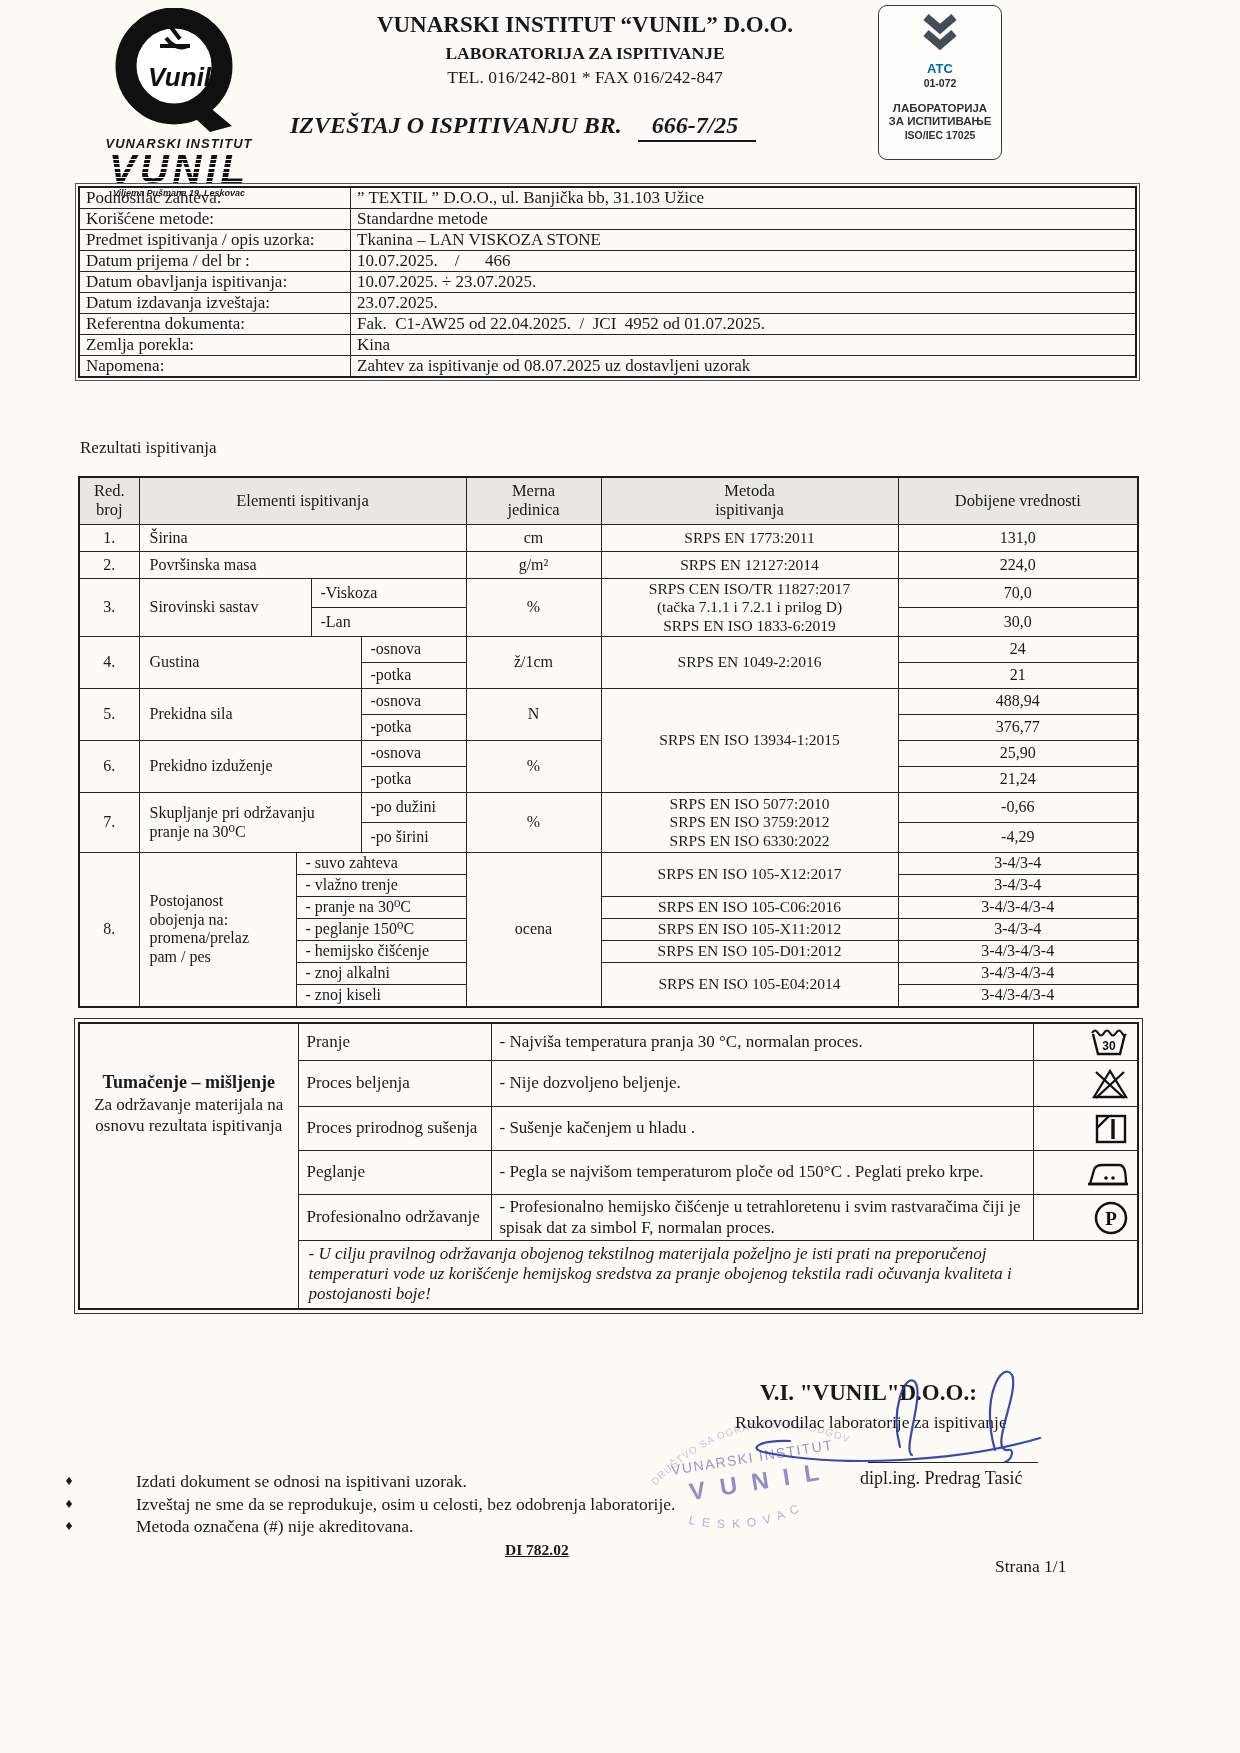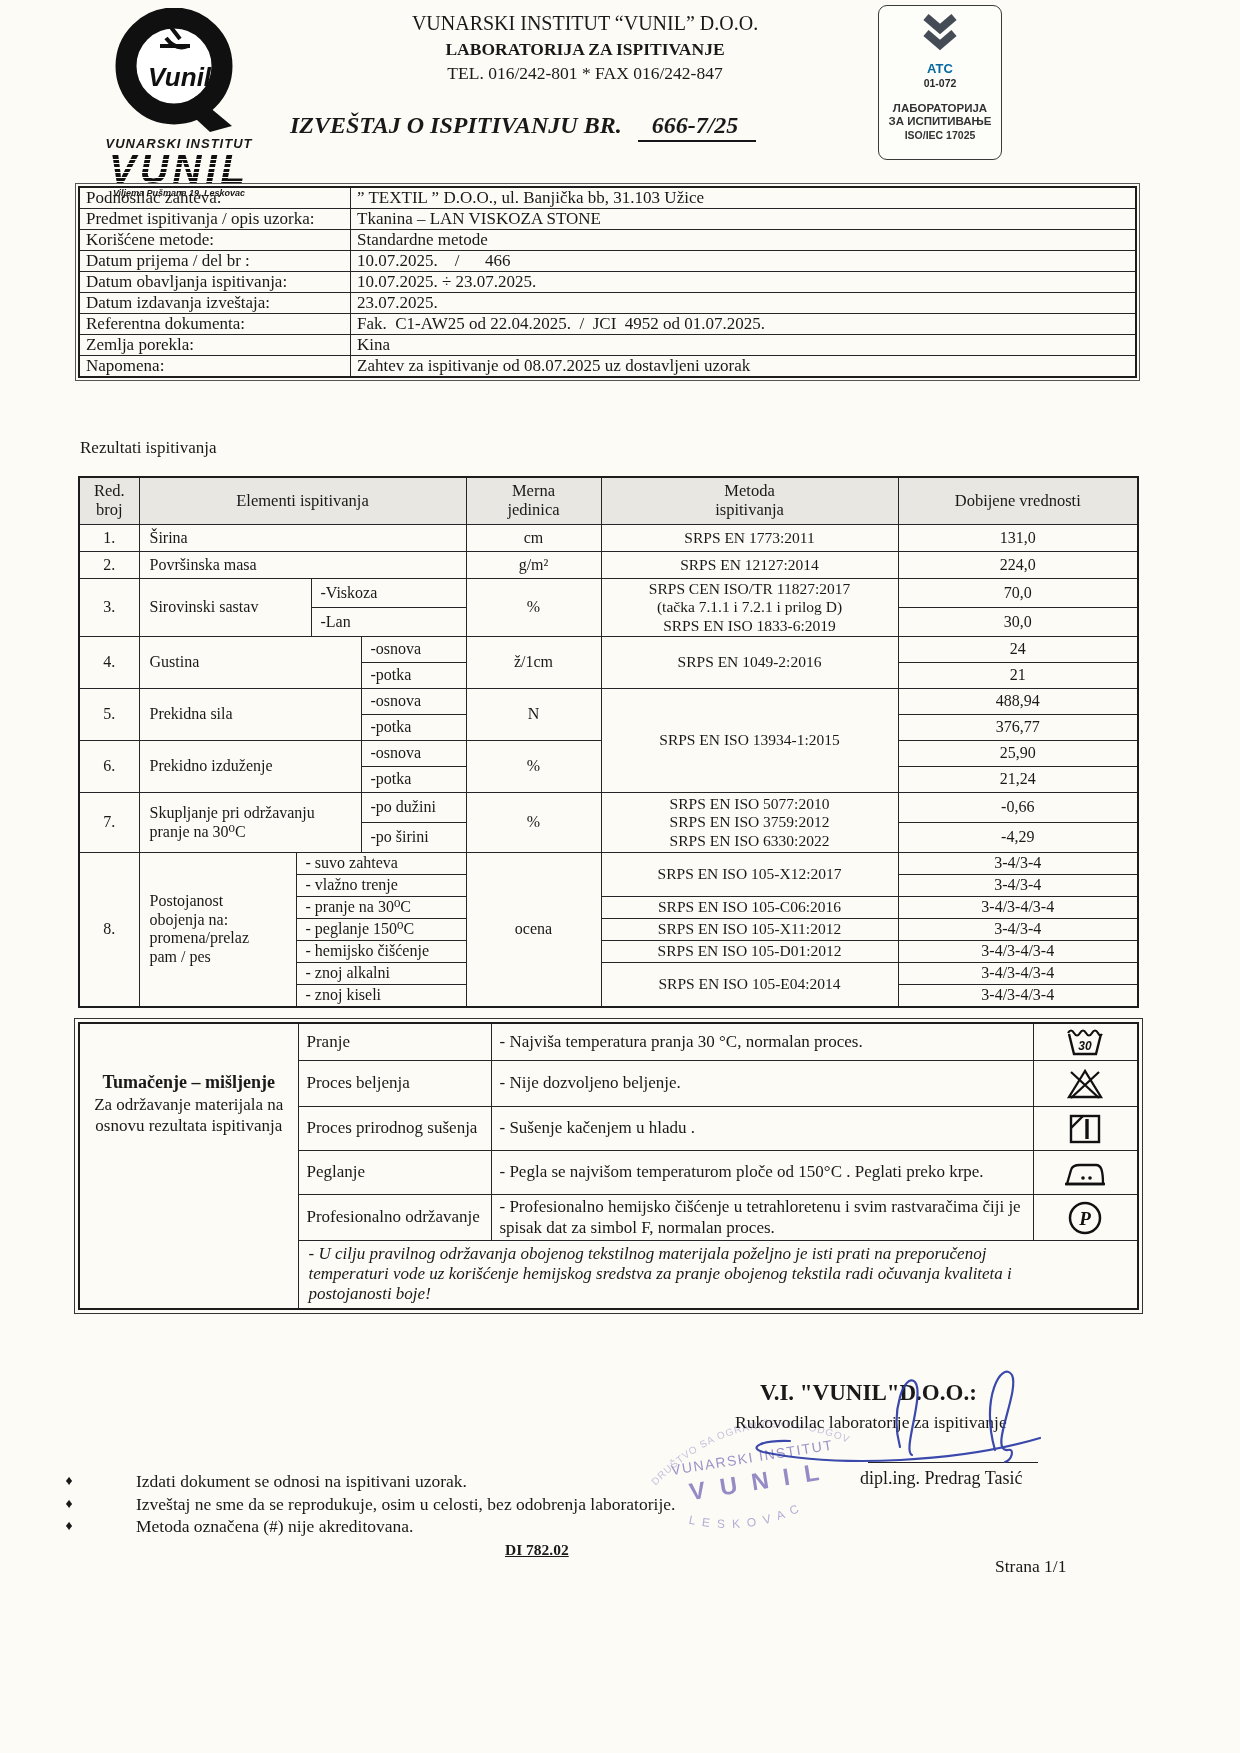--- a/index.html
+++ b/index.html
@@ -13,21 +13,21 @@
   
   .logo-block{position:absolute;left:74px;top:8px;width:210px;text-align:center;}
   .q-logo{display:block;margin:0 auto;}
   .logo-inst{font-family:"Liberation Sans","DejaVu Sans",sans-serif;font-weight:bold;font-style:italic;font-size:13px;letter-spacing:1px;margin-top:2px;}
   .logo-word{font-family:"Liberation Sans","DejaVu Sans",sans-serif;font-weight:bold;font-style:italic;font-size:40px;letter-spacing:4px;line-height:.9;
     background:repeating-linear-gradient(#101010 0 3px,#fcfbf6 3px 4.5px);-webkit-background-clip:text;background-clip:text;color:#101010;
     -webkit-text-fill-color:transparent;text-shadow:none;}
   .logo-word-fallback{color:#101010;}
   .logo-addr{font-family:"Liberation Sans","DejaVu Sans",sans-serif;font-size:9px;font-weight:bold;font-style:italic;margin-top:1px;}
   .org-block{position:absolute;left:295px;top:10px;width:580px;text-align:center;line-height:1.3;}
-  .org-name{font-size:20px;font-weight:normal;}
+  .org-name{font-size:23px;font-weight:bold;}
   .org-lab{font-size:17.5px;font-weight:bold;margin-top:2px;}
   .org-addr,.org-tel{font-size:17.5px;margin-top:1px;}
   .title-line{position:absolute;left:290px;top:112px;font-size:24px;font-weight:bold;font-style:italic;white-space:nowrap;}
   .report-no{display:inline-block;border-bottom:2.5px solid #15151a;padding:0 18px 1px 14px;margin-left:10px;}
   .badge{position:absolute;left:878px;top:5px;width:122px;height:153px;border:1.6px solid #3a3a3a;border-radius:9px;
     text-align:center;font-family:"Liberation Sans","DejaVu Sans",sans-serif;background:#fdfdfa;}
   .badge-atc{font-size:13px;font-weight:bold;color:#0369a1;margin-top:1px;}
   .badge-no{font-size:10.5px;font-weight:bold;color:#2a2a2a;margin-top:1px;}
   .badge-l1,.badge-l2{font-size:11.5px;font-weight:bold;color:#333;line-height:1.15;}
   .badge-iso{font-size:10.5px;font-weight:bold;color:#333;margin-top:1px;}
@@ -52,21 +52,21 @@
   .results-table td.sub{text-align:left;padding-left:9px;}
   .results-table td.met{font-size:15.5px;line-height:1.18;}
   
   .interp-table{position:absolute;left:78px;top:1022px;}
   .interp-table table{width:1059px;border:2.6px solid #1d1d1d;outline:1.4px solid #333;outline-offset:3px;}
   .interp-table td{font-size:17px;vertical-align:middle;padding:2px 8px;line-height:1.2;}
   .interp-head{text-align:center;vertical-align:top !important;padding-top:48px !important;}
   .interp-title{font-weight:bold;font-size:18px;}
   .interp-sub{font-size:17px;line-height:1.25;}
   .interp-note{font-style:italic;font-size:17px;line-height:1.3;padding:0 10px !important;}
-  .icon-cell{text-align:center;font-style:italic;}
+  .icon-cell{text-align:right;}
   
   .sig-company{position:absolute;left:760px;top:1380px;width:320px;font-size:23px;font-weight:bold;white-space:nowrap;}
   .sig-role{position:absolute;left:735px;top:1412px;font-size:17.5px;}
   .sig-rule{position:absolute;left:868px;top:1462px;width:170px;border-top:1.7px solid #222;}
   .sig-name{position:absolute;left:860px;top:1468px;font-size:18px;}
   .stamp{position:absolute;left:630px;top:1400px;}
   .signature-svg{position:absolute;left:700px;top:1355px;pointer-events:none;}
   .bullets{position:absolute;left:60px;top:1470px;font-size:17.5px;}
   .bullet-row{display:flex;line-height:22.5px;}
   .bullet-glyph{width:18px;text-align:center;font-size:14px;}
@@ -117,26 +117,26 @@
   </div>
 
   <div class="info-table">
     <table>
       <tbody>
           <tr>
             <td class="lbl">Podnosilac zahteva:</td>
             <td class="val">” TEXTIL ” D.O.O., ul. Banjička bb, 31.103 Užice</td>
           </tr>
       <tr>
+            <td class="lbl">Korišćene metode:</td>
+            <td class="val">Standardne metode</td>
+          </tr>
+      <tr>
             <td class="lbl">Predmet ispitivanja / opis uzorka:</td>
             <td class="val">Tkanina – LAN VISKOZA STONE</td>
-          </tr>
-      <tr>
-            <td class="lbl">Korišćene metode:</td>
-            <td class="val">Standardne metode</td>
           </tr>
       <tr>
             <td class="lbl">Datum prijema / del br :</td>
             <td class="val">10.07.2025.    /      466</td>
           </tr>
       <tr>
             <td class="lbl">Datum obavljanja ispitivanja:</td>
             <td class="val">10.07.2025. ÷ 23.07.2025.</td>
           </tr>
       <tr>

